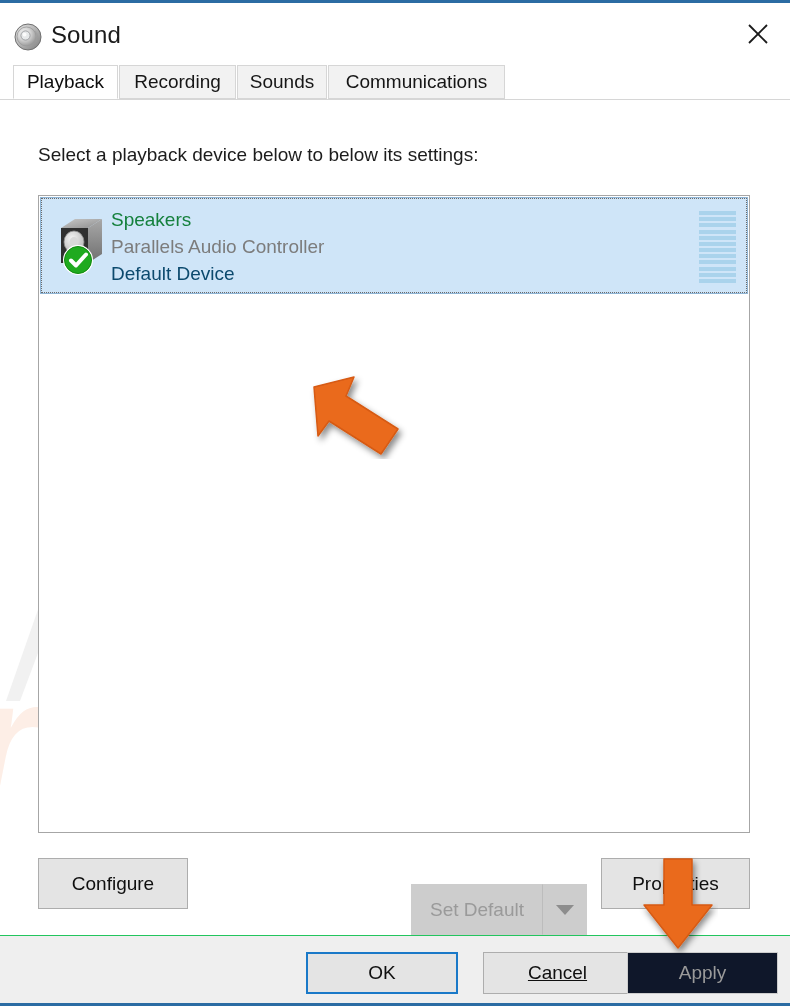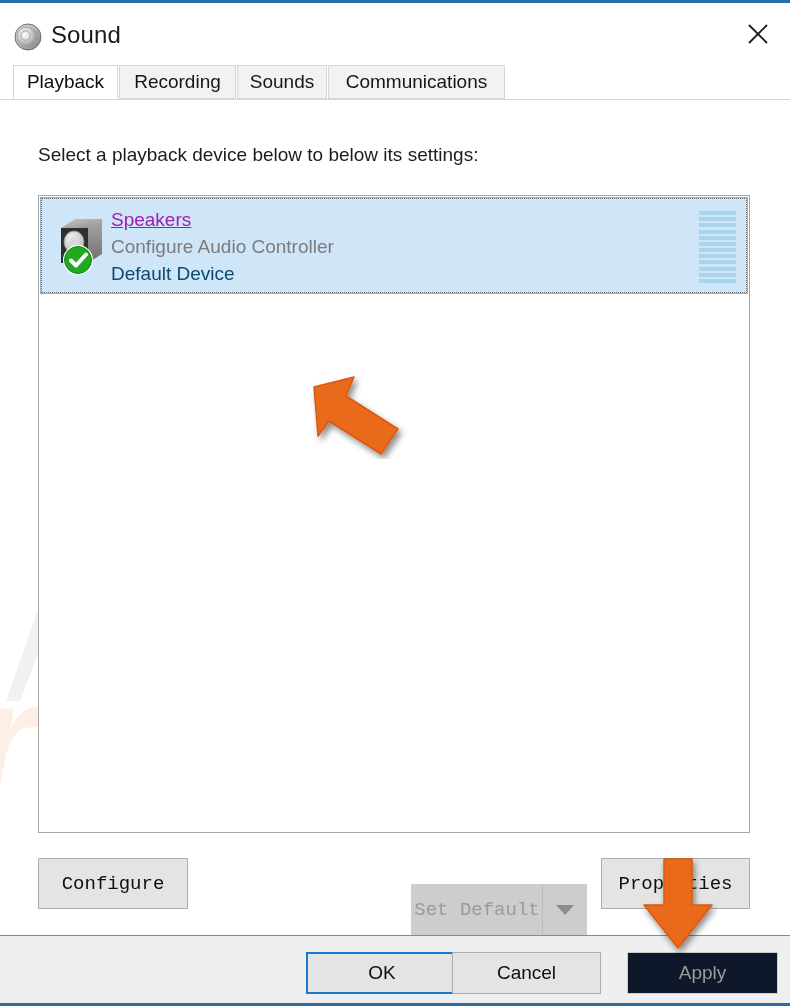--- a/index.html
+++ b/index.html
@@ -138,23 +138,22 @@
   }
   #device-icon {
     position: absolute;
     left: 17px; top: 16px;
     width: 56px; height: 62px;
   }
   #device-name {
     position: absolute;
     left: 70px; top: 11px;
     font-size: 19px;
-    color: #a21caf;
-    white-space: nowrap;
-    text-decoration: underline;
+    color: #15803d;
+    white-space: nowrap;
   }
   #device-desc {
     position: absolute;
     left: 70px; top: 38px;
     font-size: 19px;
     color: #7c7c7c;
     white-space: nowrap;
   }
   #device-status {
     position: absolute;
@@ -176,21 +175,20 @@
     height: 4px;
     background: #aad3ec;
   }
 
   
   #midbuttons {
     position: absolute;
     left: 0; top: 757px;
     width: 790px; height: 54px;
     z-index: 2;
-    font-family: Liberation Mono, monospace;
   }
   .btn {
     position: absolute;
     box-sizing: border-box;
     background: #e4e4e4;
     border: 1px solid #adadad;
     font-size: 19px;
     color: #0f0f0f;
     display: flex; align-items: center; justify-content: center;
     cursor: default;
@@ -232,26 +230,26 @@
     position: absolute;
     left: 306px; top: 16px; width: 152px; height: 42px;
     background: #e4e4e4;
     border: 2px solid #1a79c8;
     box-sizing: border-box;
     display: flex; align-items: center; justify-content: center;
     font-size: 19px; color: #0f0f0f; cursor: default;
   }
   #btn-cancel {
     position: absolute;
-    left: 452px; top: 16px; width: 149px; height: 42px;
+    left: 483px; top: 16px; width: 149px; height: 42px;
     background: #e4e4e4;
     border: 1px solid #adadad;
     box-sizing: border-box;
     display: flex; align-items: center; justify-content: center;
-    font-size: 19px; color: #0f0f0f; cursor: default;
+    font-size: 19px; color: #0f0f0f; cursor: default; text-decoration: underline;
   }
   #btn-apply {
     position: absolute;
     left: 627px; top: 16px; width: 151px; height: 42px;
     background: #0f172a;
     border: 1px solid #cdcdcd;
     box-sizing: border-box;
     display: flex; align-items: center; justify-content: center;
     font-size: 19px; color: #9a9a9a; cursor: default;
   }
@@ -369,21 +367,21 @@
             <ellipse cx="16" cy="28" rx="10" ry="11" fill="url(#coneG)" stroke="#8c8c8c" stroke-width="0.8"></ellipse>
             <ellipse cx="16" cy="28" rx="4.5" ry="5" fill="#d9d9d9"></ellipse>
 
             <circle cx="20" cy="46" r="15" fill="#ffffff"></circle>
             <circle cx="20" cy="46" r="13.5" fill="#1faa1f" stroke="#0f8a0f" stroke-width="1"></circle>
             <path d="M13 46.5 L18 51.5 L28 40.5" fill="none" stroke="#ffffff" stroke-width="4" stroke-linecap="round" stroke-linejoin="round"></path>
           </svg>
         </div>
 
         <div id="device-name">Speakers</div>
-        <div id="device-desc">Configure Audio Controller</div>
+        <div id="device-desc">Parallels Audio Controller</div>
         <div id="device-status">Default Device</div>
 
         <div id="vu-meter">
             <div class="vu-bar" style="background: rgb(170, 211, 236);"></div>
             <div class="vu-bar" style="background: rgb(170, 211, 236);"></div>
             <div class="vu-bar" style="background: rgb(170, 211, 236);"></div>
             <div class="vu-bar" style="background: rgb(170, 211, 236);"></div>
             <div class="vu-bar" style="background: rgb(170, 211, 236);"></div>
             <div class="vu-bar" style="background: rgb(170, 211, 236);"></div>
             <div class="vu-bar" style="background: rgb(170, 211, 236);"></div>

